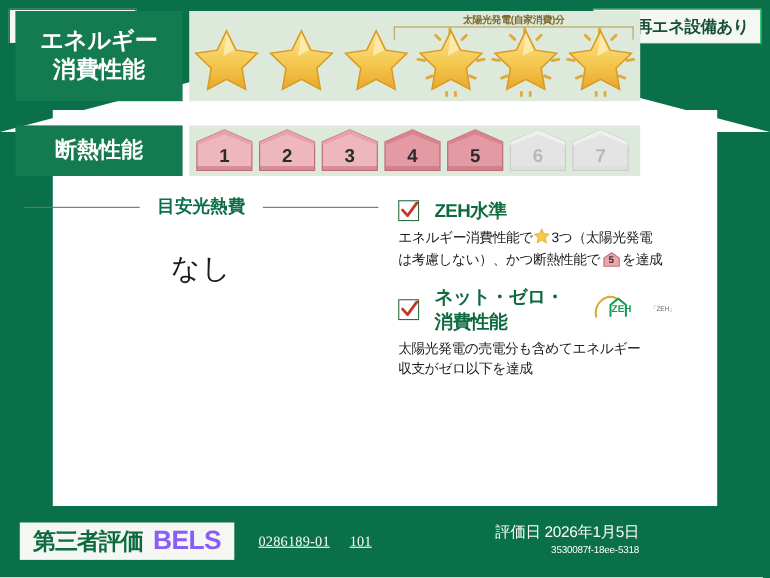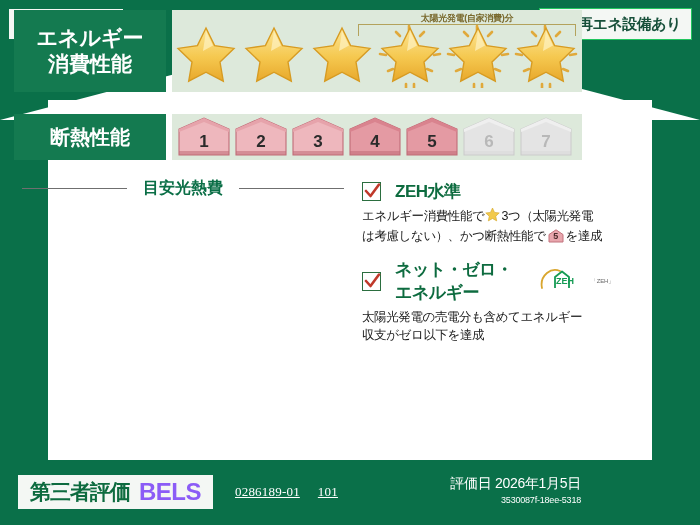--- a/index.html
+++ b/index.html
@@ -378,20 +378,21 @@
         </div>
     </div>
   </div>
 
   <div class="cost-block">
     <div class="cost-head">
       <span class="hr"></span>
       <span>目安光熱費</span>
       <span class="hr"></span>
     </div>
+    <div class="cost-value">なし</div>
   </div>
 
   <div class="zeh-block" id="zeh1">
     <div class="zeh-head">
       <span class="chk">
         <svg width="17" height="17" viewBox="0 0 17 17">
           <path d="M2 8 L6.5 13 L15 1.5" stroke="#c0392b" stroke-width="2.6" fill="none" stroke-linecap="round" stroke-linejoin="round"></path>
         </svg>
       </span>
       <span class="zeh-title">ZEH水準</span>
@@ -406,21 +407,21 @@
     </div>
   </div>
 
   <div class="zeh-block" id="zeh2">
     <div class="zeh-head">
       <span class="chk">
         <svg width="17" height="17" viewBox="0 0 17 17">
           <path d="M2 8 L6.5 13 L15 1.5" stroke="#c0392b" stroke-width="2.6" fill="none" stroke-linecap="round" stroke-linejoin="round"></path>
         </svg>
       </span>
-      <span class="zeh-title">ネット・ゼロ・エネルギー</span>
+      <span class="zeh-title">ネット・ゼロ・消費性能</span>
       <span class="zeh-logo">
         <svg width="38" height="22" viewBox="0 0 38 22">
           <path d="M3 20 Q1 11 8 5 Q14 0 21 3" stroke="#d9a62e" stroke-width="1.8" fill="none" stroke-linecap="round"></path>
           <path d="M30 20 V9 L23 3.5 L16 9 V20" stroke="#159b54" stroke-width="1.8" fill="none" stroke-linejoin="round"></path>
           <text x="17" y="16" font-family="Liberation Sans, sans-serif" font-size="9" font-weight="bold" fill="#159b54">ZEH</text>
         </svg>
       </span>
       <span class="zeh-tm">「ZEH」</span>
     </div>
     <div class="zeh-desc">

